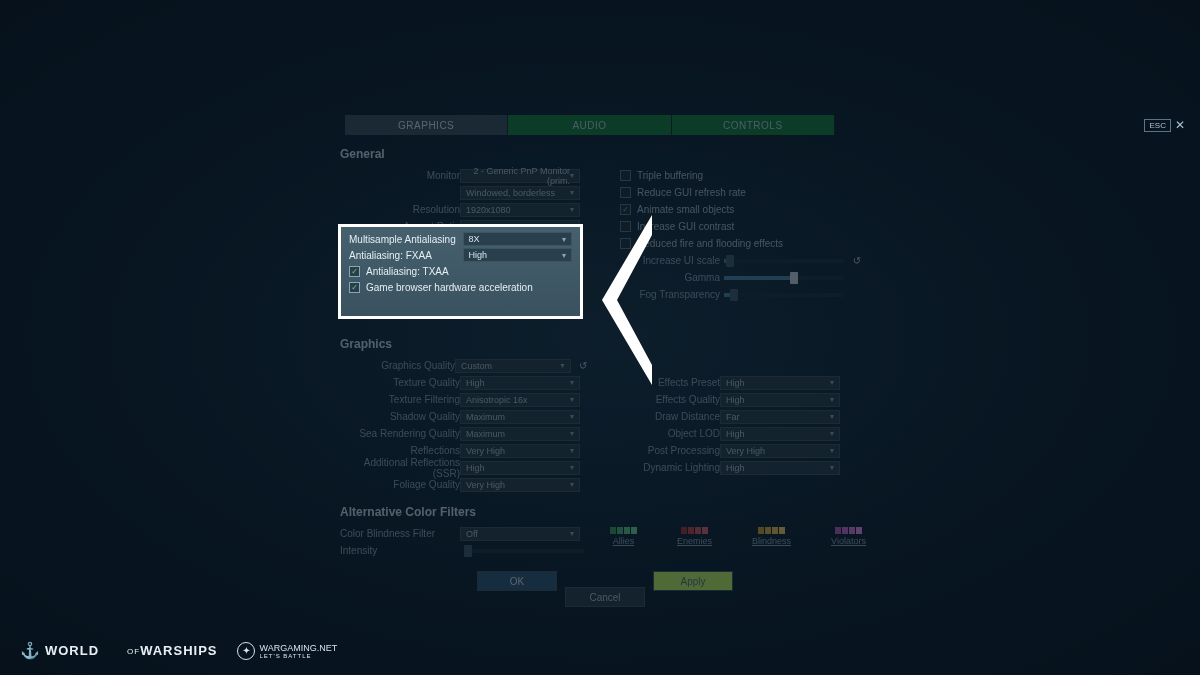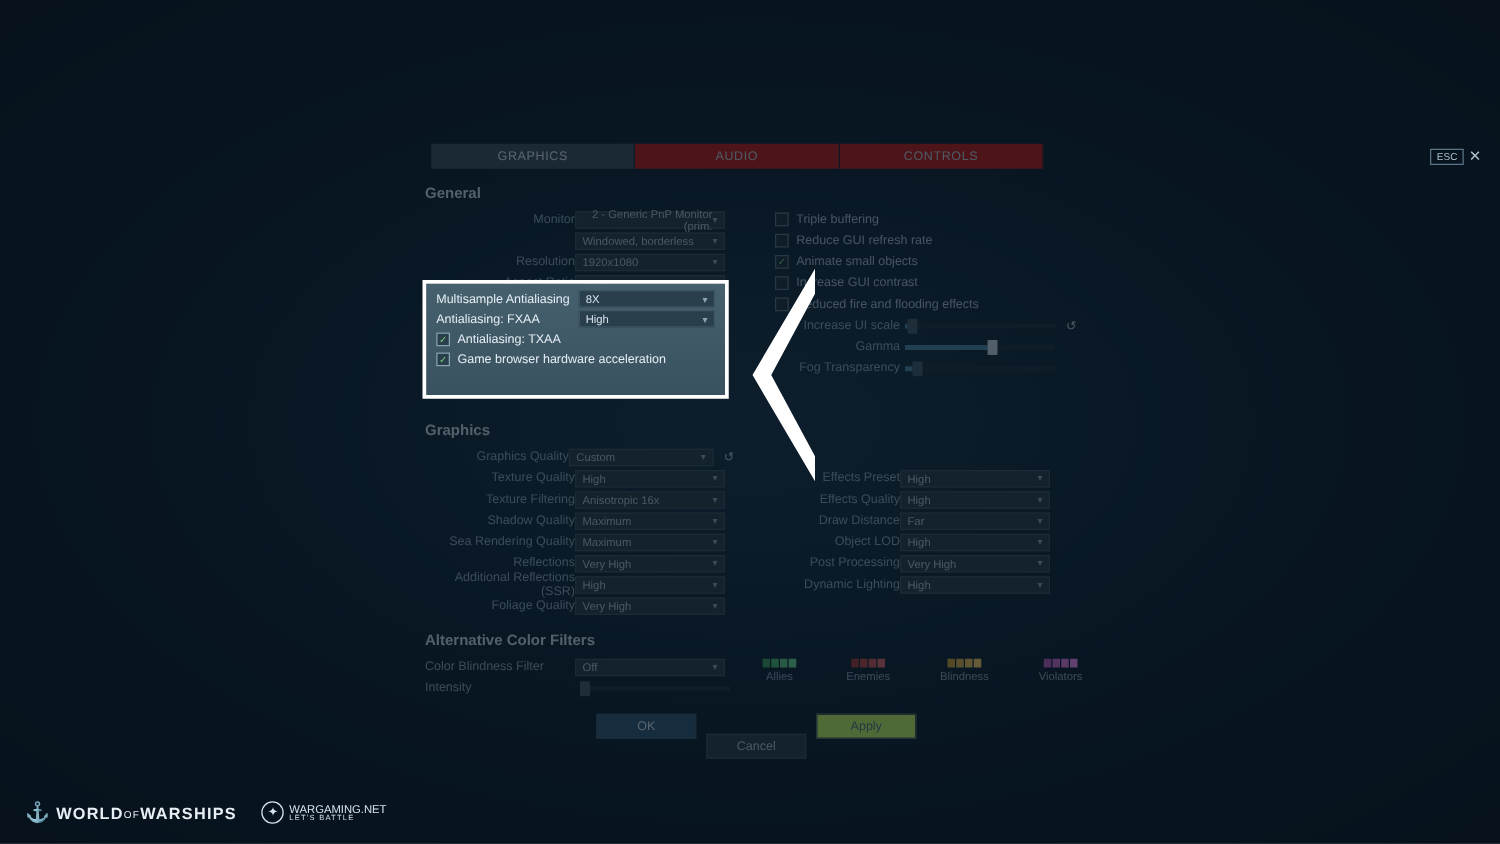--- a/index.html
+++ b/index.html
@@ -19,21 +19,21 @@
   z-index:5;
 }
 .settings-panel {
   position:absolute;
   left:340px; top:115px;
   width:530px;
 }
 .tabs { display:flex; width:490px; margin-left:5px; }
 .tab {
   flex:1; height:20px;
-  background:#b91c1c;
+  background:#15803d;
   color:#b8ccd8;
   display:flex; align-items:center; justify-content:center;
   font-size:10px; letter-spacing:0.5px;
   border-right:1px solid #1a2a36;
 }
 .tab.active { background:#3a505e; color:#d5e3ec; }
 .section-header {
   color:#c8dae5; font-weight:bold; font-size:12px;
   margin-top:12px; margin-bottom:6px;
 }
@@ -75,21 +75,21 @@
   border-radius:1px;
 }
 .slider .thumb.dark { background:#415a6a; }
 .reset-icon {
   width:14px; height:14px;
   margin-left:6px;
   display:inline-flex; align-items:center; justify-content:center;
   font-size:10px; color:#aec2cf;
 }
 .color-filter-row { display:flex; gap:40px; margin-top:6px; }
-.filter-item { text-align:center; font-size:9px; }
+.filter-item { text-align:center; font-size:9px;text-decoration:underline; }
 .filter-swatches { display:flex; gap:1px; margin-bottom:2px; justify-content:center; }
 .sw { width:6px; height:7px; }
 .buttons-row { display:flex; gap:8px; justify-content:center; margin-top:12px; }
 .btn {
   width:80px; height:20px;
   display:flex; align-items:center; justify-content:center;
   font-size:10px;
   border:1px solid #3d5562;
 }
 .btn.primary { background:#2e5a78; color:#d5e3ec; }
@@ -128,21 +128,21 @@
 .esc-btn .key { border:1px solid #5a7585; padding:1px 4px; font-size:8px; }
 .close-x { font-size:12px; }
 
 .footer-logos {
   position:absolute;
   left:20px; bottom:15px;
   display:flex; align-items:center; gap:20px;
   z-index:6;
 }
 .logo-wows { color:#e8eff4; font-size:13px; font-weight:bold; letter-spacing:1px; display:flex; align-items:center; gap:4px; }
-.logo-wows .of { font-size:8px; font-weight:normal; vertical-align:middle; }
+.logo-wows .of { font-size:8px; font-weight:normal; vertical-align:middle;margin-left:28px; }
 .logo-wg { color:#d5e3ec; font-size:9px; display:flex; align-items:center; gap:4px; }
 .logo-wg .sub { font-size:6px; display:block; letter-spacing:1px; }
 .wg-circle { width:18px; height:18px; border-radius:50%; border:1.5px solid #d5e3ec; display:flex; align-items:center; justify-content:center; font-size:10px; }
 .anchor { font-size:16px; }
 </style>
 </head>
 <body>
 
 <div class="settings-panel">
   <div class="tabs">

